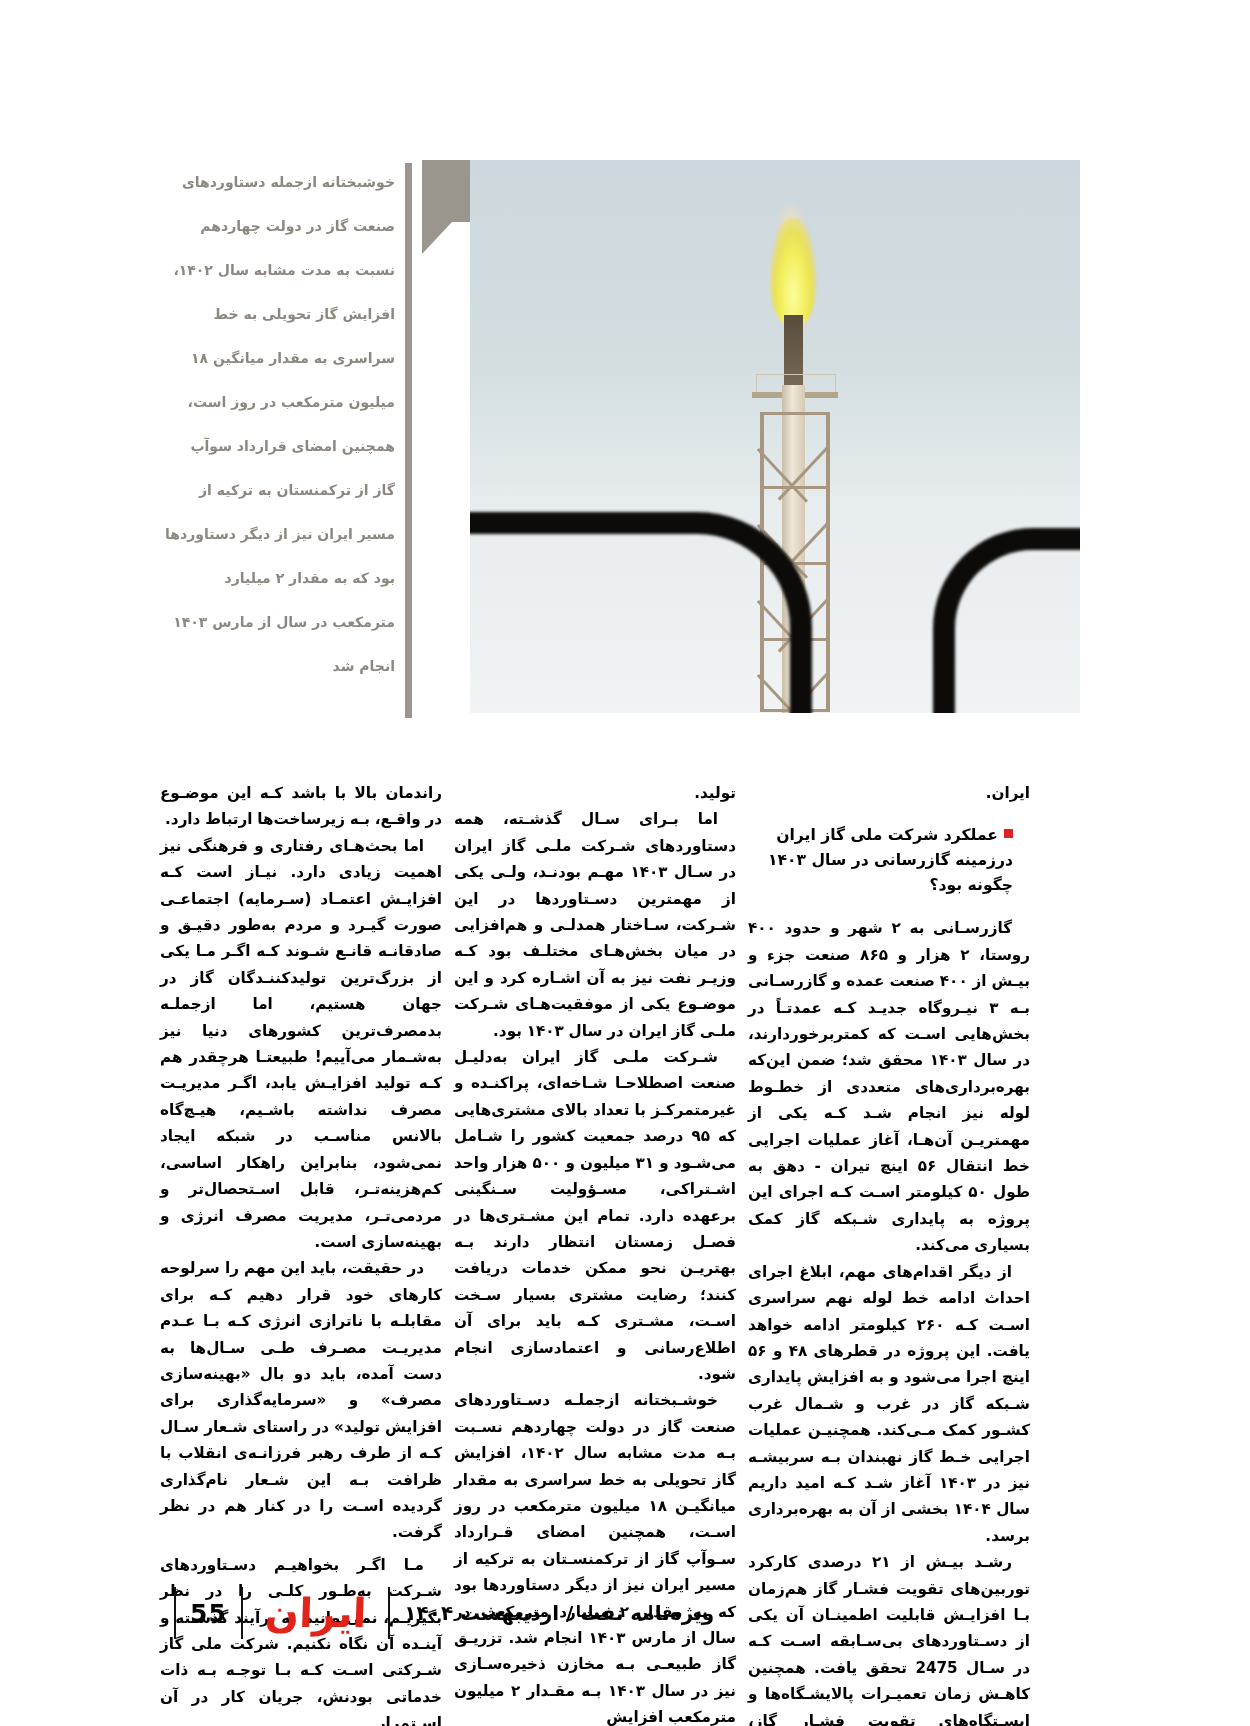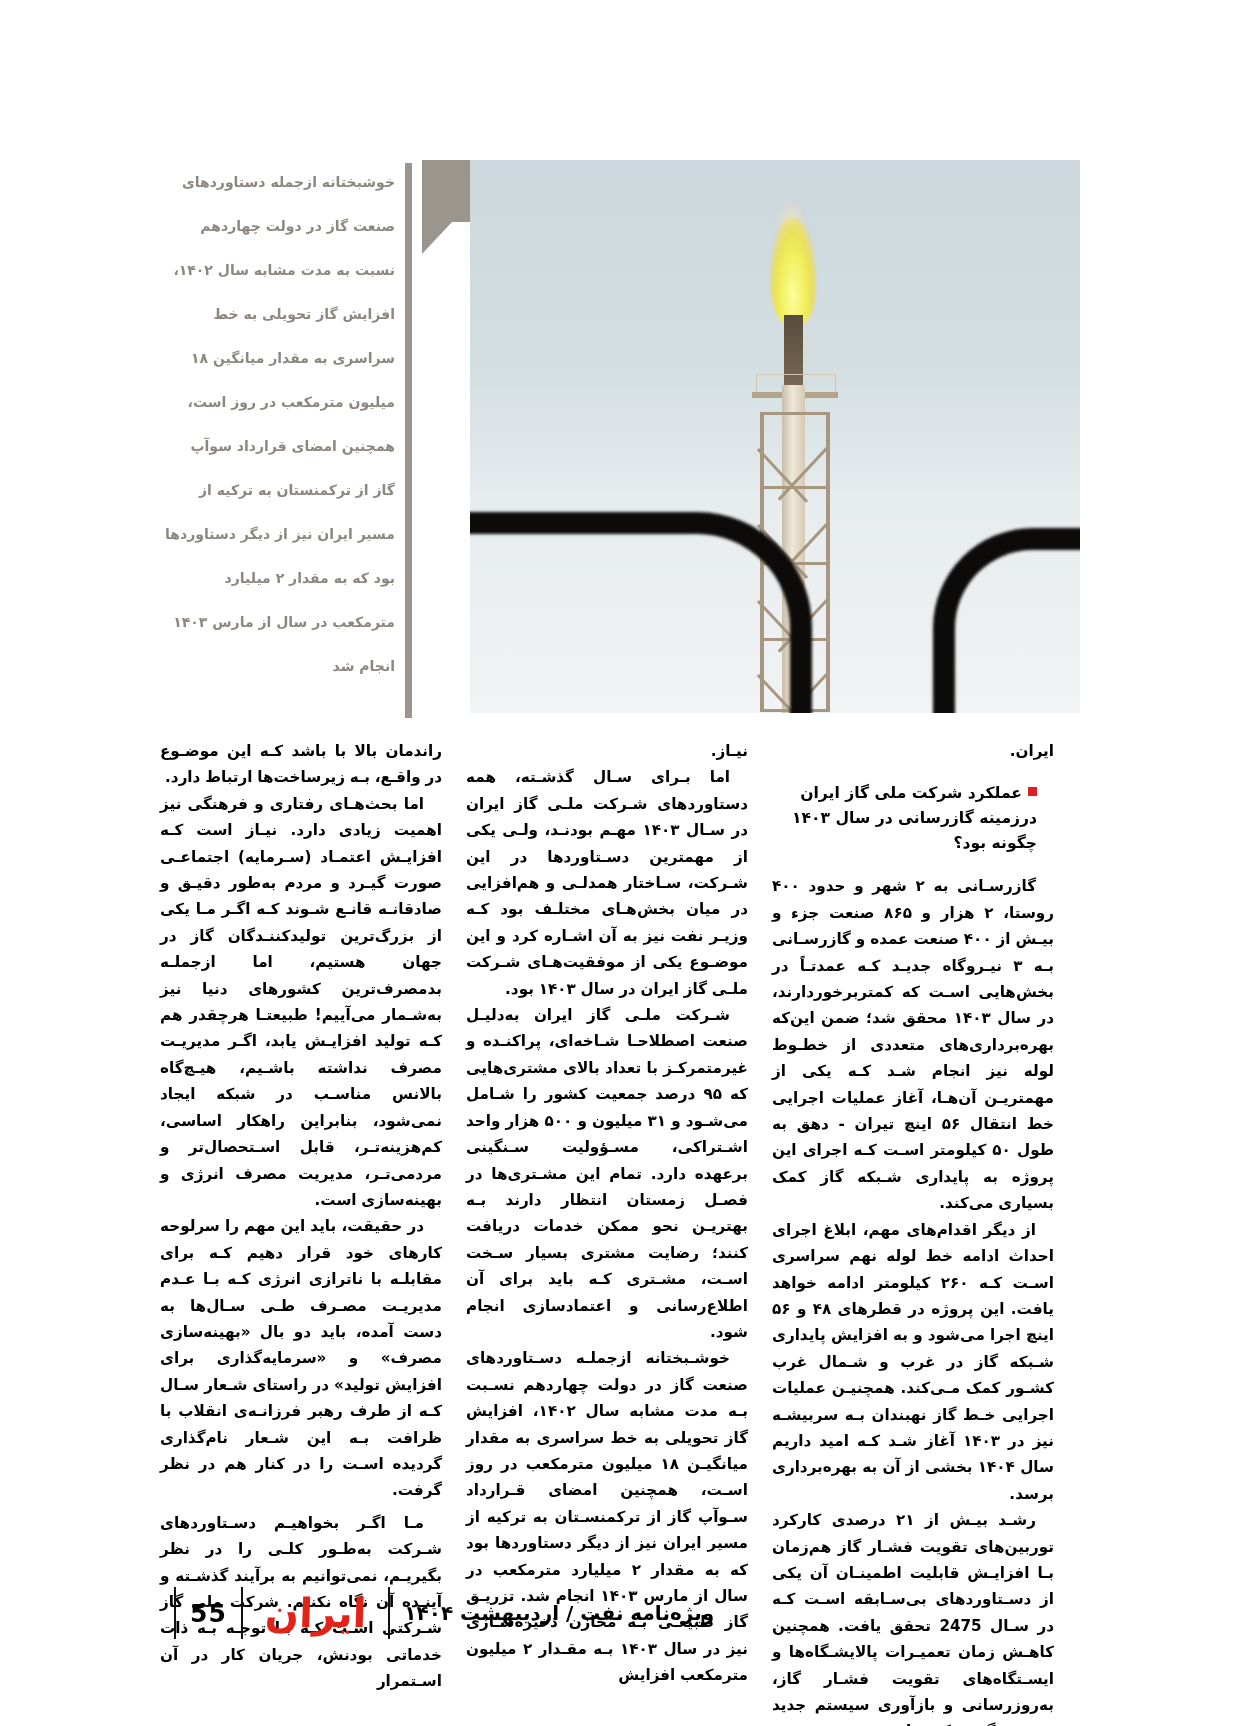--- a/index.html
+++ b/index.html
@@ -96,24 +96,24 @@
     position:absolute; left:282px; top:232px; width:86px;height:6px;
     background:#b3a48c;
   }
   #photo .rail{
     position:absolute; left:286px; top:214px;width:78px;height:18px;
     border:1.6px solid #cfc5b2; border-bottom:none;
   }
 
   
   #columns{
-    position:absolute; left:160px; top:738px;
+    position:absolute; left:160px; top:780px;
     width:900px; height:700px;
     display:flex; flex-direction:row-reverse;
-    gap:24px; direction:rtl;
+    gap:12px; direction:rtl;
   }
   .col{ width:282px; }
   .col p{
     margin:0; font-size:15.2px; line-height:26.4px;
     text-align:justify; text-align-last:right;
     font-weight:600; letter-spacing:-0.1px;
     word-spacing:-0.5px;
   }
   .col p.lead{ text-indent:18px; }
   .col h3{
@@ -186,21 +186,21 @@
 
   <div class="col">
     <p>راندمان بالا با باشد کـه این موضـوع در واقـع، بـه زیرساخت‌ها ارتباط دارد.</p>
     <p class="lead">اما بحث‌هـای رفتاری و فرهنگی نیز اهمیت زیادی دارد. نیـاز است کـه افزایـش اعتمـاد (سـرمایه) اجتماعـی صورت گیـرد و مردم به‌طور دقیـق و صادقانـه قانـع شـوند کـه اگـر مـا یکی از بزرگ‌ترین تولیدکننـدگان گاز در جهان هستیم، اما ازجملـه بدمصرف‌ترین کشورهای دنیا نیز به‌شـمار می‌آییم! طبیعتـا هرچقدر هم کـه تولید افزایـش یابد، اگـر مدیریـت مصرف نداشته باشـیم، هیـچ‌گاه بالانس مناسـب در شبکه ایجاد نمی‌شود، بنابراین راهکار اساسی، کم‌هزینه‌تـر، قابل اسـتحصال‌تر و مردمی‌تـر، مدیریت مصرف انرژی و بهینه‌سازی است.</p>
     <p class="lead">در حقیقت، باید این مهم را سرلوحه کارهای خود قرار دهیم کـه برای مقابلـه با ناترازی انرژی کـه بـا عـدم مدیریـت مصـرف طـی سـال‌ها به دست آمده، باید دو بال «بهینه‌سازی مصرف» و «سرمایه‌گذاری برای افزایش تولید» در راستای شـعار سـال کـه از طرف رهبر فرزانـه‌ی انقلاب با ظرافت بـه این شـعار نام‌گذاری گردیده اسـت را در کنار هم در نظر گرفت.</p>
     <div class="spacer"></div>
     <p class="lead">مـا اگـر بخواهیـم دسـتاوردهای شـرکت به‌طـور کلـی را در نظر بگیریـم، نمی‌توانیم به برآیند گذشـته و آینـده آن نگاه نکنیم. شرکت ملی گاز شـرکتی اسـت کـه بـا توجـه بـه ذات خدماتی بودنش، جریان کار در آن اسـتمرار</p>
   </div>
 
   <div class="col">
-    <p>نیـاز.</p>
+    <p>تولید.</p>
     <p class="lead">اما بـرای سـال گذشـته، همه دستاوردهای شـرکت ملـی گاز ایران در سـال ۱۴۰۳ مهـم بودنـد، ولـی یکی از مهمترین دسـتاوردها در این شـرکت، سـاختار همدلـی و هم‌افزایی در میان بخش‌هـای مختلـف بود کـه وزیـر نفت نیز به آن اشـاره کرد و این موضـوع یکی از موفقیت‌هـای شـرکت ملـی گاز ایران در سال ۱۴۰۳ بود.</p>
     <p class="lead">شـرکت ملـی گاز ایران به‌دلیـل صنعت اصطلاحـا شـاخه‌ای، پراکنـده و غیرمتمرکـز با تعداد بالای مشتری‌هایی که ۹۵ درصد جمعیت کشور را شـامل می‌شـود و ۳۱ میلیون و ۵۰۰ هزار واحد اشـتراکی، مسـؤولیت سـنگینی برعهده دارد. تمام این مشـتری‌ها در فصـل زمستان انتظار دارند بـه بهتریـن نحو ممکن خدمات دریافت کنند؛ رضایت مشتری بسیار سـخت اسـت، مشـتری کـه باید برای آن اطلاع‌رسانی و اعتمادسازی انجام شود.</p>
     <p class="lead">خوشـبختانه ازجملـه دسـتاوردهای صنعت گاز در دولت چهاردهم نسـبت بـه مدت مشابه سال ۱۴۰۲، افزایش گاز تحویلی به خط سراسری به مقدار میانگیـن ۱۸ میلیون مترمکعب در روز اسـت، همچنین امضای قـرارداد سـوآپ گاز از ترکمنسـتان به ترکیه از مسیر ایران نیز از دیگر دستاوردها بود که به مقدار ۲ میلیارد مترمکعب در سال از مارس ۱۴۰۳ انجام شد. تزریـق گاز طبیعـی بـه مخازن ذخیره‌سـازی نیز در سال ۱۴۰۳ بـه مقـدار ۲ میلیون مترمکعب افزایش</p>
   </div>
 
   <div class="col">
     <p>ایران.</p>
     <h3><span class="bullet"></span><span>عملکرد شرکت ملی گاز ایران درزمینه گازرسانی در سال ۱۴۰۳ چگونه بود؟</span></h3>
     <p class="lead">گازرسـانی به ۲ شهر و حدود ۴۰۰ روستا، ۲ هزار و ۸۶۵ صنعت جزء و بیـش از ۴۰۰ صنعت عمده و گازرسـانی بـه ۳ نیـروگاه جدیـد کـه عمدتـاً در بخش‌هایی اسـت که کمتربرخوردارند، در سال ۱۴۰۳ محقق شد؛ ضمن این‌که بهره‌برداری‌های متعددی از خطـوط لوله نیز انجام شـد کـه یکی از مهمتریـن آن‌هـا، آغاز عملیات اجرایی خط انتقال ۵۶ اینچ تیران - دهق به طول ۵۰ کیلومتر اسـت کـه اجرای این پروژه به پایداری شـبکه گاز کمک بسیاری می‌کند.</p>
     <p class="lead">از دیگر اقدام‌های مهم، ابلاغ اجرای احداث ادامه خط لوله نهم سراسری اسـت کـه ۲۶۰ کیلومتر ادامه خواهد یافت. این پروژه در قطرهای ۴۸ و ۵۶ اینچ اجرا می‌شود و به افزایش پایداری شـبکه گاز در غرب و شـمال غرب کشـور کمک مـی‌کند. همچنیـن عملیات اجرایی خـط گاز نهبندان بـه سربیشـه نیز در ۱۴۰۳ آغاز شـد کـه امید داریم سال ۱۴۰۴ بخشی از آن به بهره‌برداری برسد.</p>

